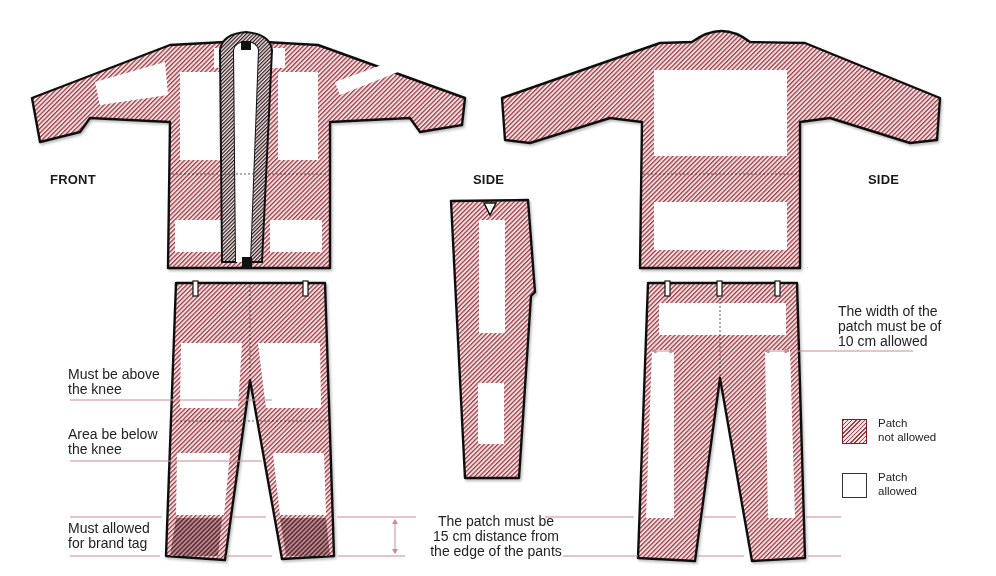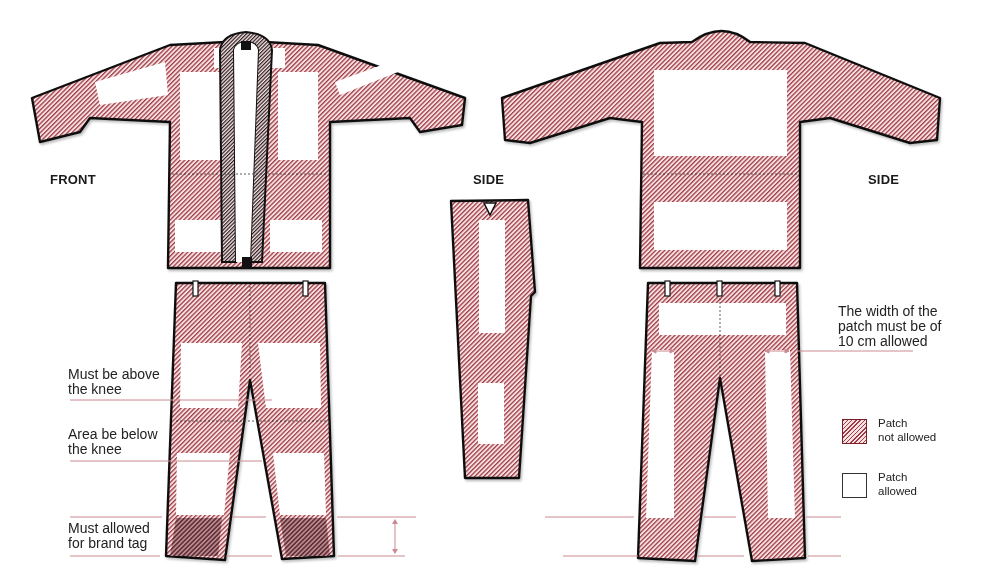--- a/index.html
+++ b/index.html
@@ -143,20 +143,25 @@
     <div>the knee</div>
   </div>
   <div class="note" style="left:68px;top:427px">
     <div>Area be below</div>
     <div>the knee</div>
   </div>
   <div class="note" style="left:68px;top:521px">
     <div>Must allowed</div>
     <div>for brand tag</div>
   </div>
+  <div class="note" style="left:420px;top:514px;width:152px;text-align:center">
+    <div>The patch must be</div>
+    <div><b>15 cm</b><span> distance from</span></div>
+    <div>the edge of the pants</div>
+  </div>
   <div class="note" style="left:838px;top:304px">
     <div>The width of the</div>
     <div>patch must be of</div>
     <div><b>10 cm</b><span> allowed</span></div>
   </div>
 
   <div class="legend-row" style="left:842px;top:416px">
     <div class="legend-swatch hatch"></div>
     <div class="legend-text">
       <div>Patch</div>

